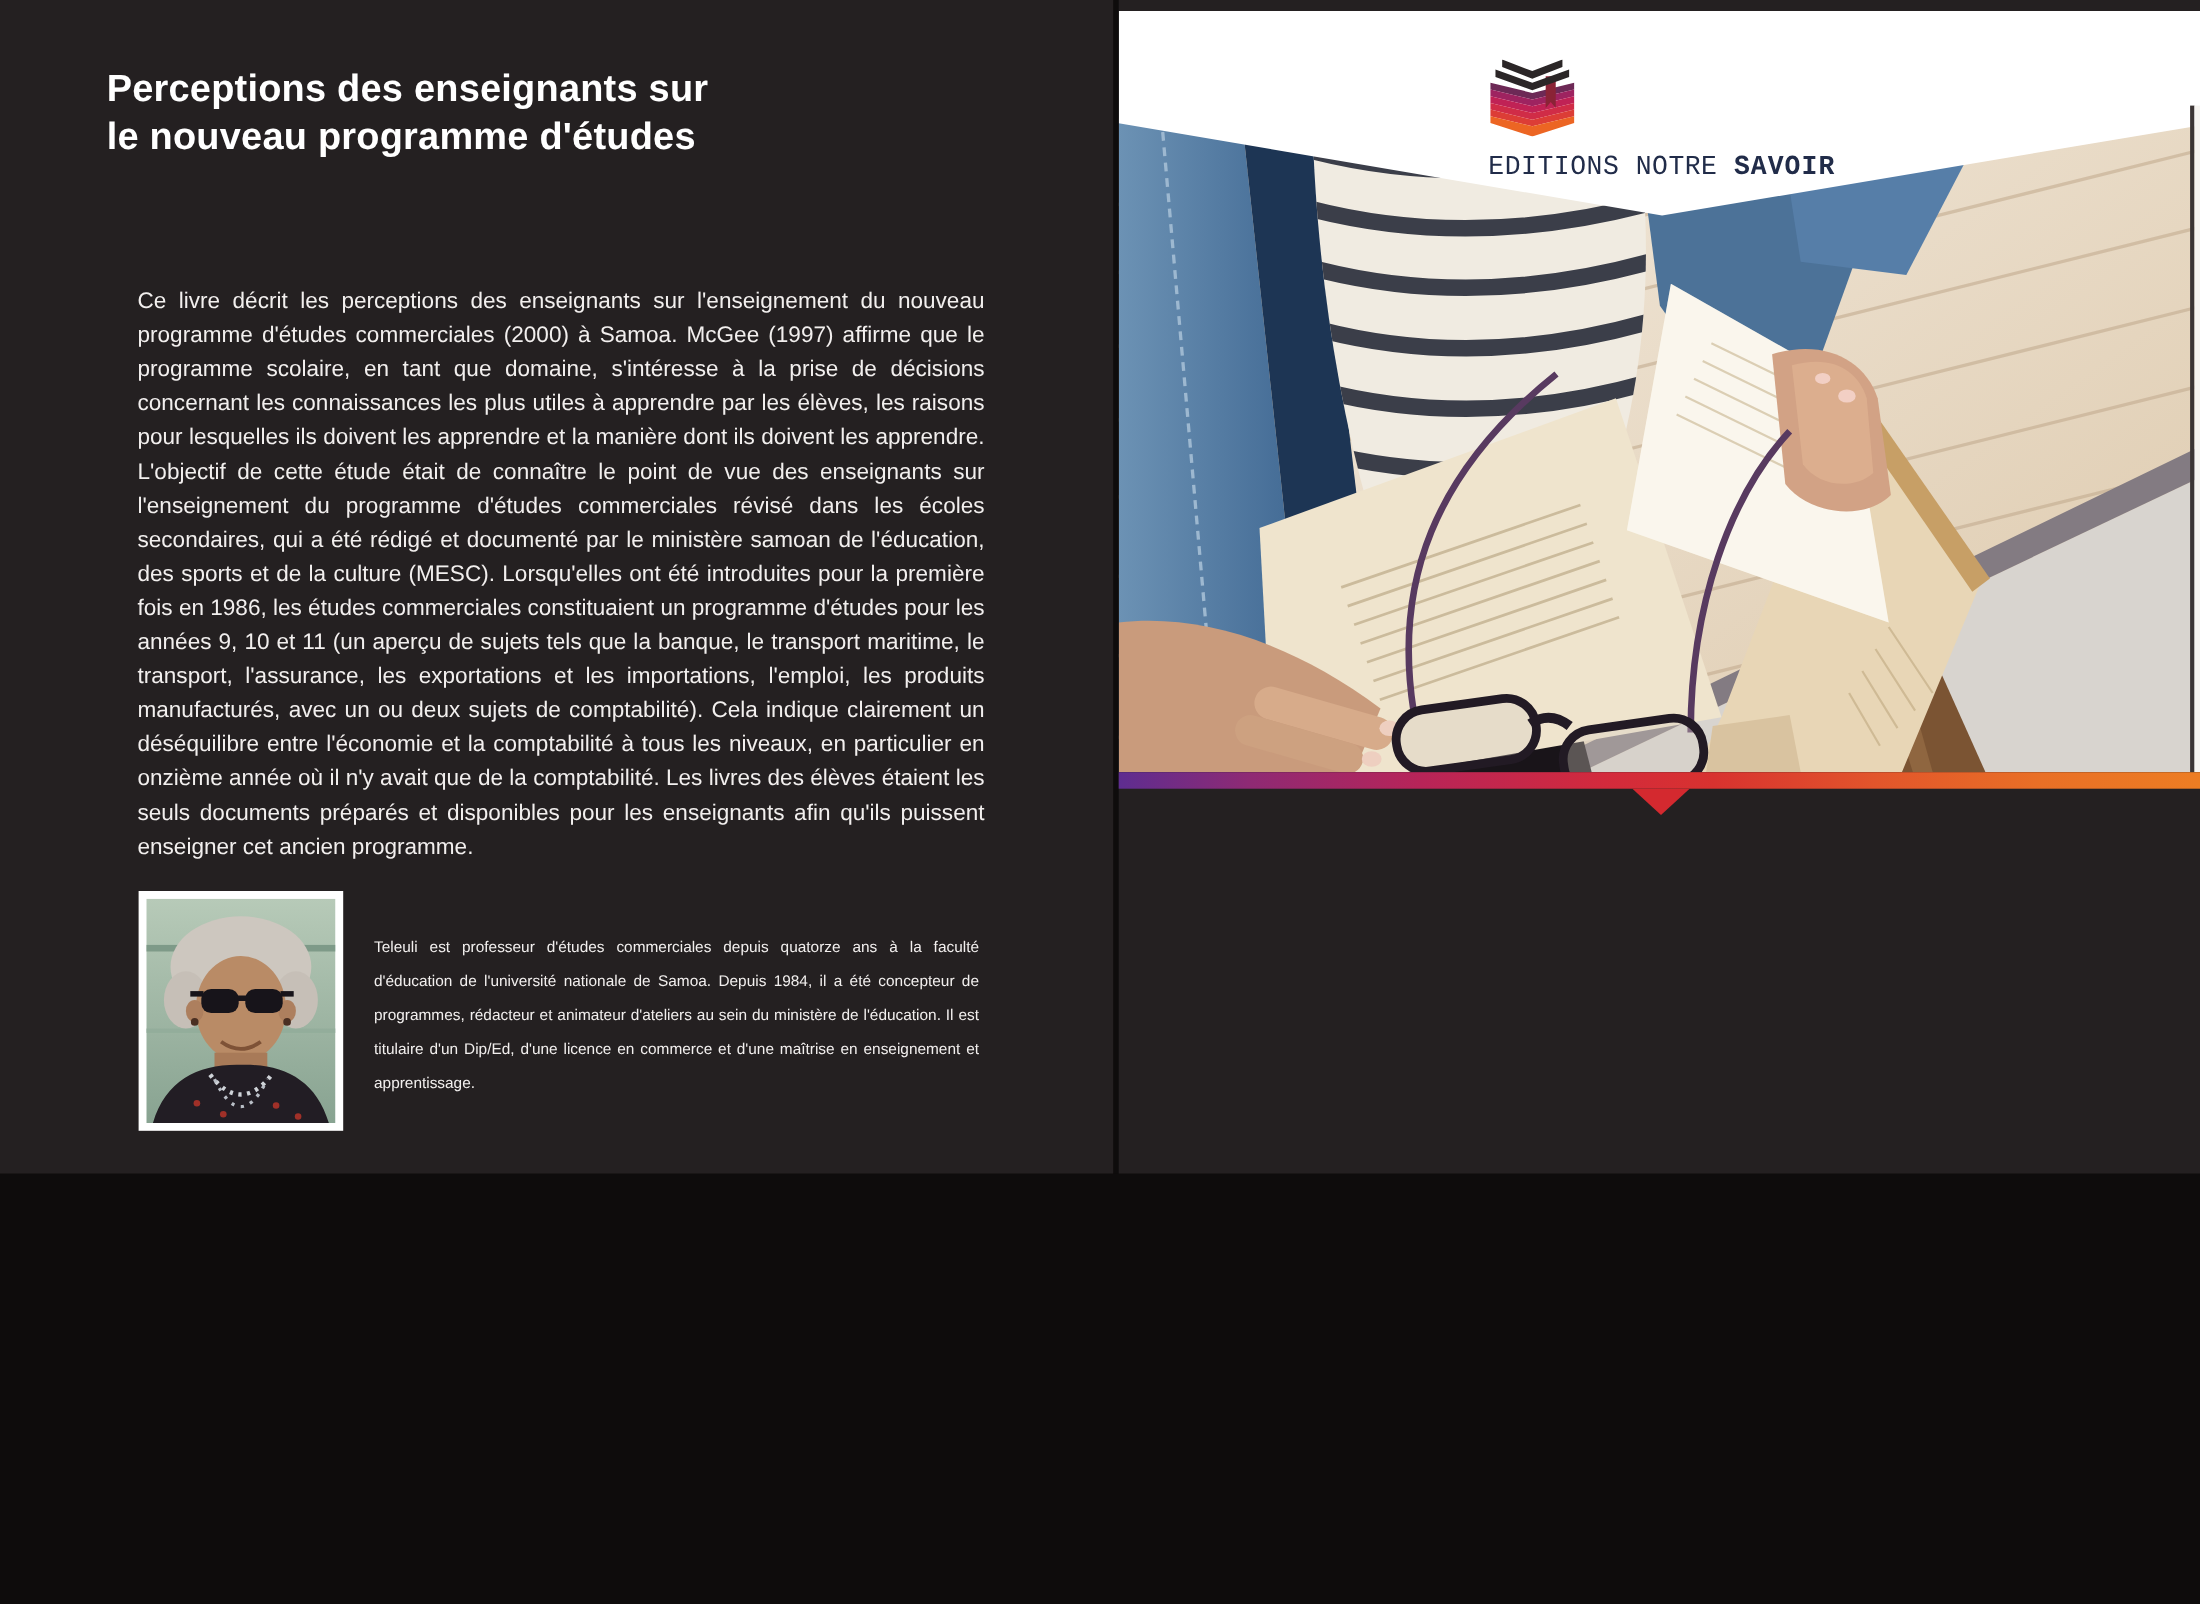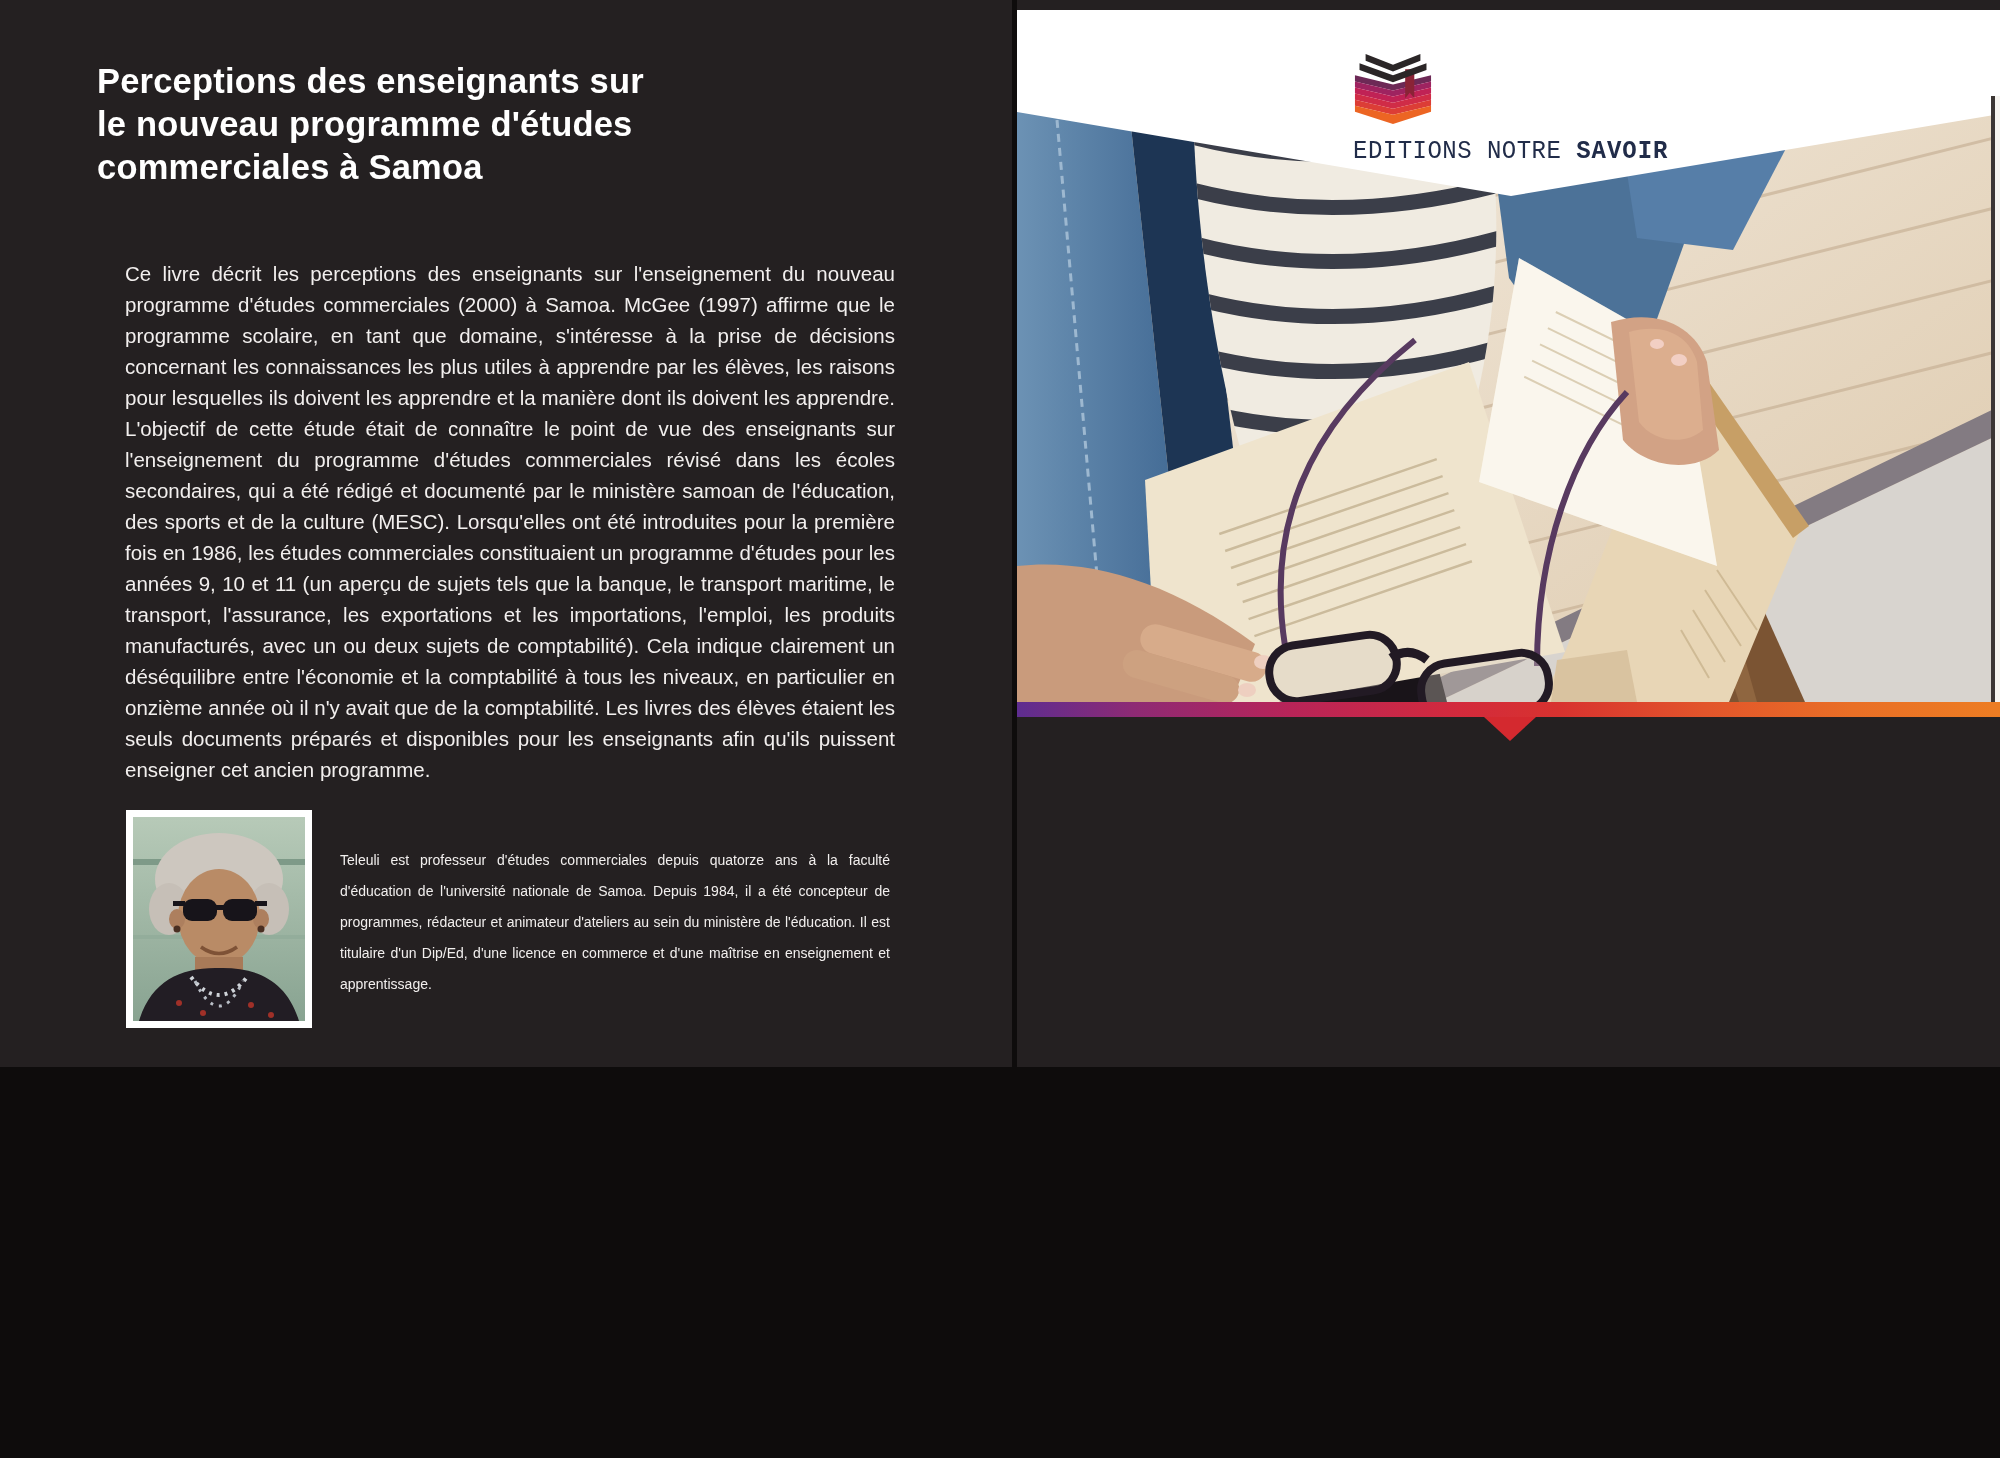--- a/index.html
+++ b/index.html
@@ -52,21 +52,20 @@
 </head>
 <body>
 
 <div class="canvas">
 
   <section class="panel back-panel">
 
     <div class="back-title">
       <div>Perceptions des enseignants sur</div>
       <div>le nouveau programme d'études</div>
-      <div>commerciales à Samoa</div>
     </div>
 
     <p class="back-desc">Ce livre décrit les perceptions des enseignants sur l'enseignement du nouveau programme d'études commerciales (2000) à Samoa. McGee (1997) affirme que le programme scolaire, en tant que domaine, s'intéresse à la prise de décisions concernant les connaissances les plus utiles à apprendre par les élèves, les raisons pour lesquelles ils doivent les apprendre et la manière dont ils doivent les apprendre. L'objectif de cette étude était de connaître le point de vue des enseignants sur l'enseignement du programme d'études commerciales révisé dans les écoles secondaires, qui a été rédigé et documenté par le ministère samoan de l'éducation, des sports et de la culture (MESC). Lorsqu'elles ont été introduites pour la première fois en 1986, les études commerciales constituaient un programme d'études pour les années 9, 10 et 11 (un aperçu de sujets tels que la banque, le transport maritime, le transport, l'assurance, les exportations et les importations, l'emploi, les produits manufacturés, avec un ou deux sujets de comptabilité). Cela indique clairement un déséquilibre entre l'économie et la comptabilité à tous les niveaux, en particulier en onzième année où il n'y avait que de la comptabilité. Les livres des élèves étaient les seuls documents préparés et disponibles pour les enseignants afin qu'ils puissent enseigner cet ancien programme.</p>
 
     <figure class="bio-photo" style="margin:0">
       <svg viewBox="0 0 172 204">
         <defs>
           <linearGradient id="porch" x1="0" y1="0" x2="0" y2="1">
             <stop offset="0" stop-color="#b7cab8"></stop>
               <stop offset="1" stop-color="#88a391"></stop>

